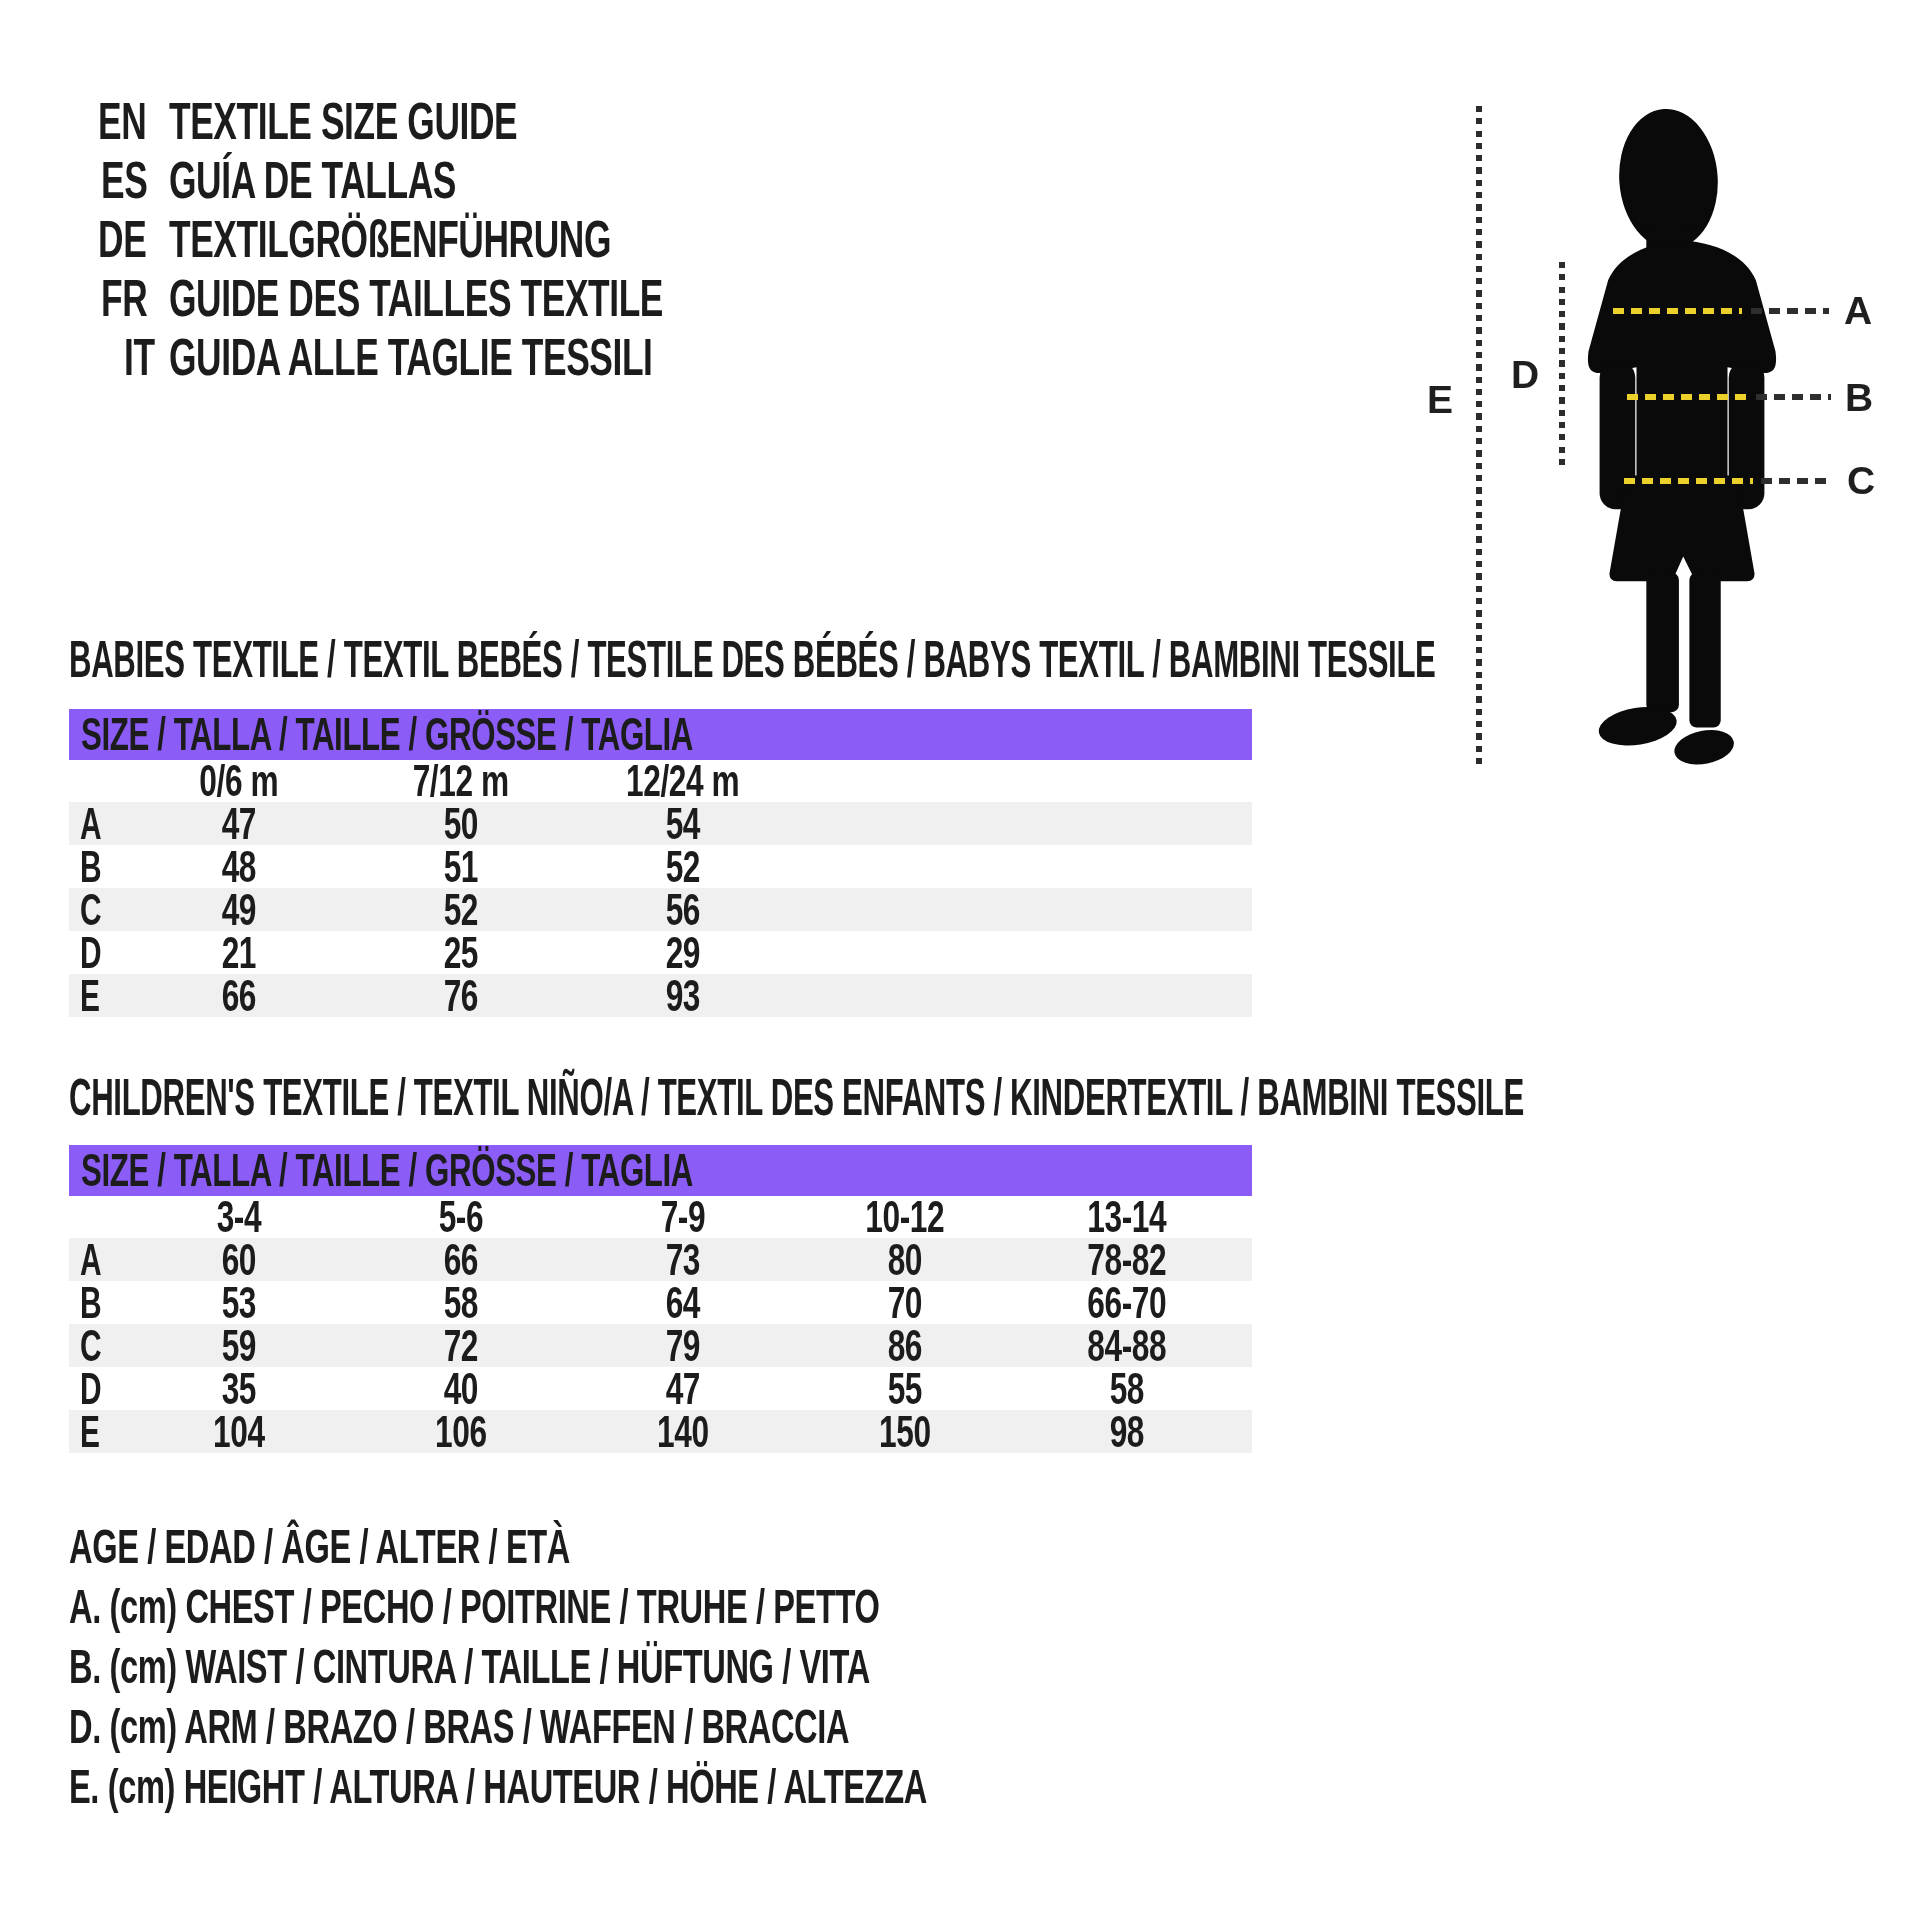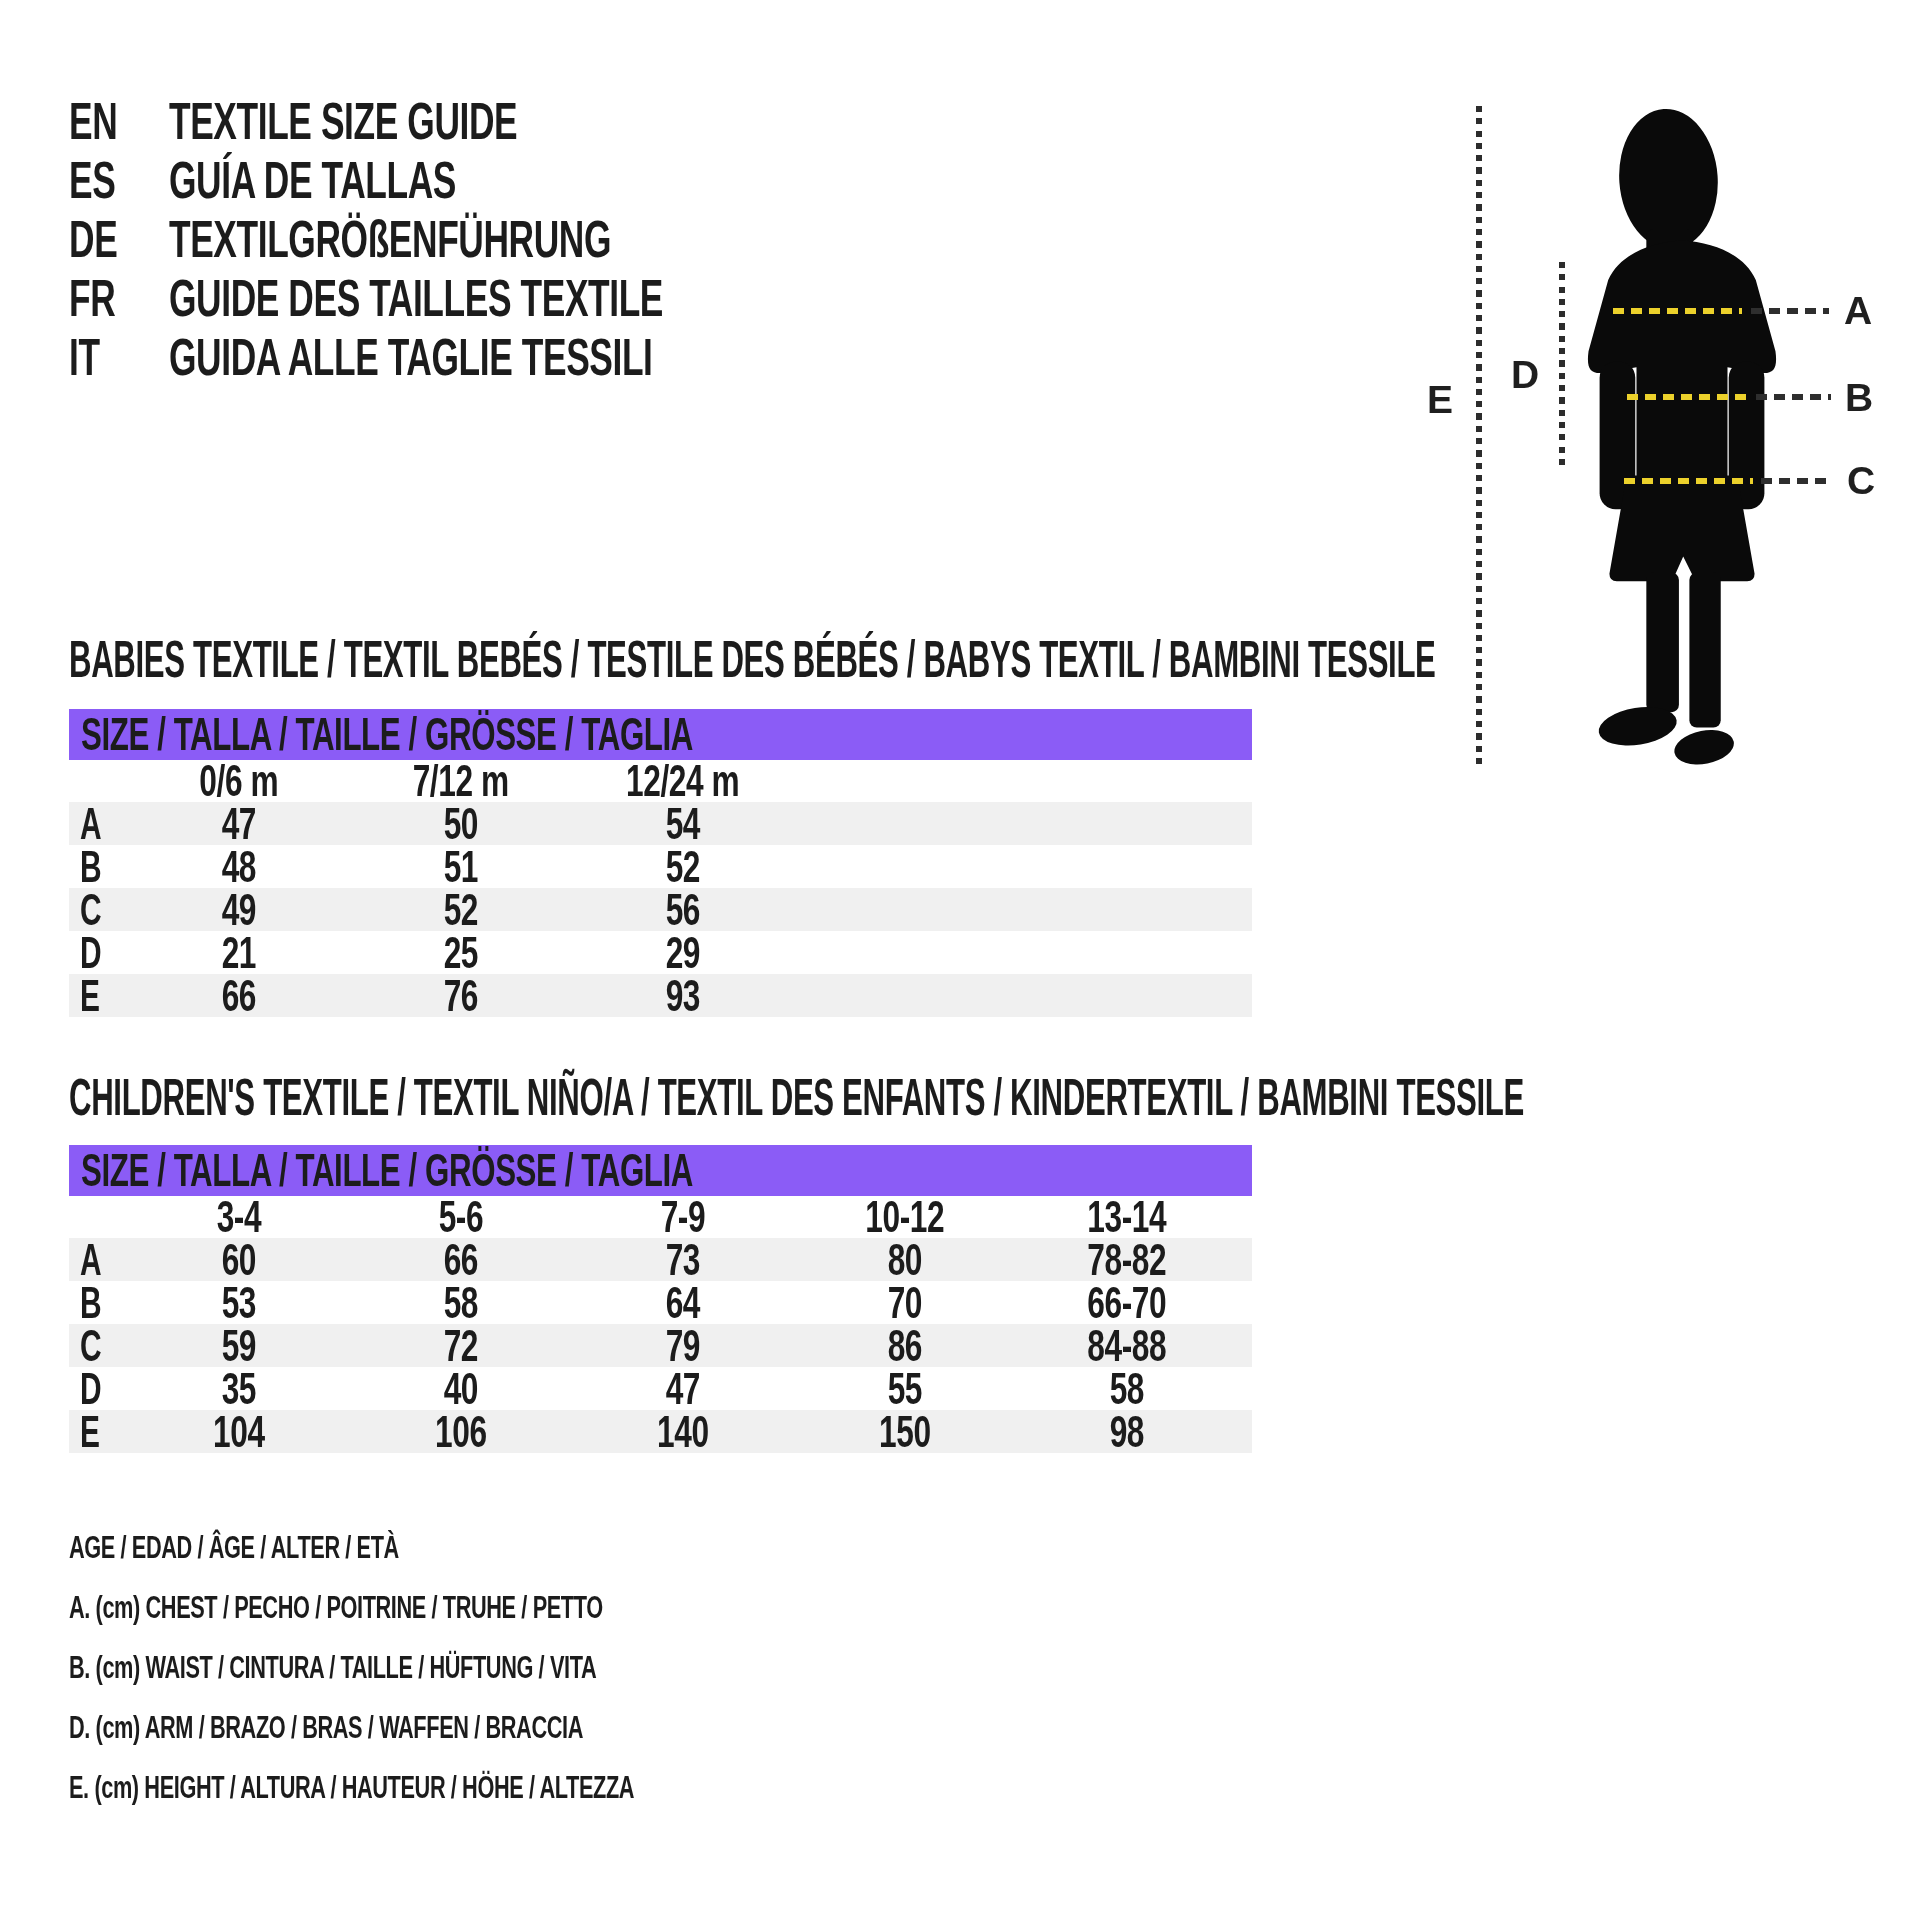--- a/index.html
+++ b/index.html
@@ -6,40 +6,40 @@
   .canvas{
     position:relative;width:1926px;height:1926px;background:#ffffff;overflow:hidden;
     font-family:"Liberation Sans", sans-serif;color:#1c1c1c;
   }
   
   .cd{display:inline-block;transform:scaleX(.68);transform-origin:0 50%;white-space:nowrap;font-weight:bold;letter-spacing:-0.6px;}
   .cdt{display:inline-block;transform:scaleX(.60);transform-origin:0 50%;white-space:nowrap;font-weight:bold;letter-spacing:-0.6px;}
   .cdc{display:inline-block;transform:scaleX(.72);transform-origin:50% 50%;white-space:nowrap;font-weight:bold;letter-spacing:-0.6px;}
 
   
-  .lang-block{position:absolute;left:69px;top:92px;}
+  .lang-block{position:absolute;left:69px;top:92px;text-align:right;}
   .lang-row{display:flex;height:59px;line-height:59px;font-size:52px;}
   .lang-code{width:100px;flex:0 0 100px;}
 
   
   .section-title{position:absolute;left:69px;font-size:52px;line-height:53px;}
 
   
   .size-bar{position:absolute;left:69px;width:1183px;height:51px;background:#8b5cf6;line-height:51px;padding-left:12.3px;box-sizing:border-box;font-size:46px;}
 
   
   .tbl{position:absolute;left:69px;width:1183px;}
   .trow{display:flex;height:43px;line-height:43px;font-size:44px;}
   .trow.stripe{background:#f0f0f0;}
   .rl{width:59px;flex:0 0 59px;padding-left:11px;box-sizing:border-box;text-align:left;}
   .cell{width:222px;flex:0 0 222px;text-align:center;}
 
   
   .legend{position:absolute;left:69px;top:1517px;}
-  .legend-line{height:60px;line-height:60px;font-size:32px;}
+  .legend-line{height:60px;line-height:60px;font-size:48px;}
 
   
   .vdots{position:absolute;width:5.5px;background-image:repeating-linear-gradient(180deg,#2c2c2c 0 6.2px,transparent 6.2px 12.3px);}
   .hdash{position:absolute;height:6.2px;}
   .hdash.yellow{background-image:repeating-linear-gradient(90deg,#ecd12b 0 11px,transparent 11px 18px);}
   .hdash.dark{background-image:repeating-linear-gradient(90deg,#2e2e2e 0 11px,transparent 11px 18px);}
   .mlabel{position:absolute;font-weight:bold;font-size:39px;line-height:39px;color:#1f1f1f;}
   .silhouette{position:absolute;left:1575px;top:106px;}
 </style>
 </head>

